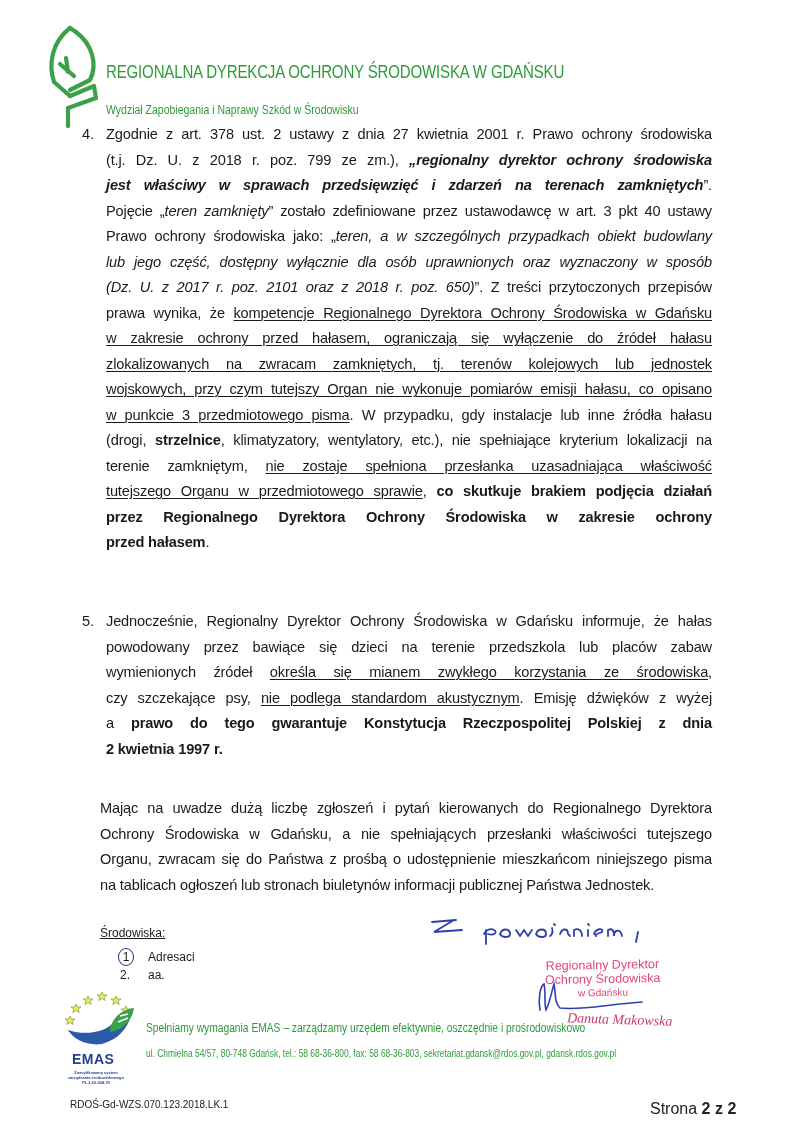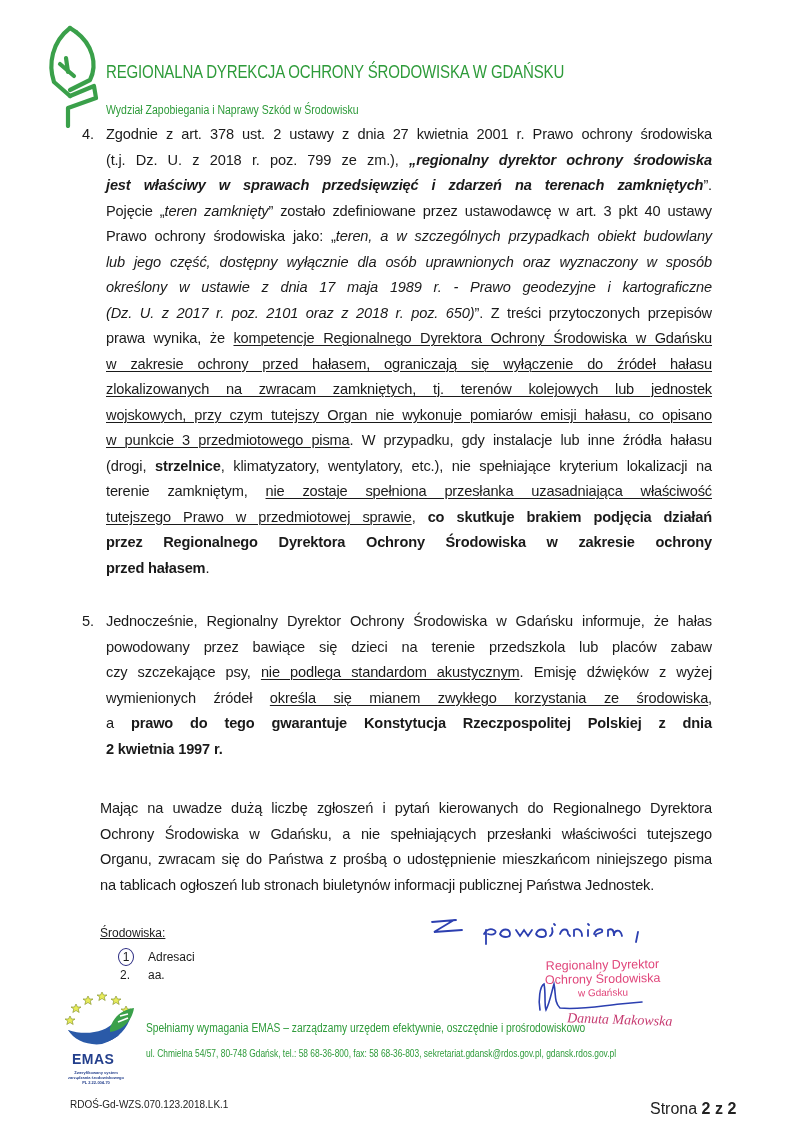--- a/index.html
+++ b/index.html
@@ -49,40 +49,39 @@
 <div class="abs header-sub">Wydział Zapobiegania i Naprawy Szkód w Środowisku</div>
 
 <div class="abs para" id="sec4" style="top:122px;">
   <span class="num">4.</span>
 <span class="ln" style="display: block; white-space: nowrap;"><span class="">Zgodnie z art. 378 ust. 2 ustawy z dnia 27 kwietnia 2001 r. Prawo ochrony środowiska</span></span>
     <span class="ln" style="display: block; white-space: nowrap;"><span class="">(t.j. Dz. U. z 2018 r. poz. 799 ze zm.), </span><span class="b i">„regionalny dyrektor ochrony środowiska</span></span>
     <span class="ln" style="display: block; white-space: nowrap;"><span class="b i">jest właściwy w sprawach przedsięwzięć i zdarzeń na terenach zamkniętych</span><span class="">”.</span></span>
     <span class="ln" style="display: block; white-space: nowrap; letter-spacing: -0.15018px;"><span class="">Pojęcie „</span><span class="i">teren zamknięty</span><span class="">” zostało zdefiniowane przez ustawodawcę w art. 3 pkt 40 ustawy</span></span>
     <span class="ln" style="display: block; white-space: nowrap; letter-spacing: -0.150186px;"><span class="">Prawo ochrony środowiska jako: „</span><span class="i">teren, a w szczególnych przypadkach obiekt budowlany</span></span>
     <span class="ln" style="display: block; white-space: nowrap;"><span class="i">lub jego część, dostępny wyłącznie dla osób uprawnionych oraz wyznaczony w sposób</span></span>
-    <span class="ln" style="display: block; white-space: nowrap;"><span class="i">określony w ustawie z dnia 17 maja 1989 r. - Prawo geodezyjne i kartograficzne</span></span>
     <span class="ln" style="display: block; white-space: nowrap;"><span class="i">(Dz. U. z 2017 r. poz. 2101 oraz z 2018 r. poz. 650)</span><span class="">”. Z treści przytoczonych przepisów</span></span>
     <span class="ln" style="display: block; white-space: nowrap;"><span class="">prawa wynika, że </span><span class="u">kompetencje Regionalnego Dyrektora Ochrony Środowiska w Gdańsku</span></span>
     <span class="ln" style="display: block; white-space: nowrap;"><span class="u">w zakresie ochrony przed hałasem, ograniczają się wyłączenie do źródeł hałasu</span></span>
     <span class="ln" style="display: block; white-space: nowrap;"><span class="u">zlokalizowanych na zwracam zamkniętych, tj. terenów kolejowych lub jednostek</span></span>
     <span class="ln" style="display: block; white-space: nowrap;"><span class="u">wojskowych, przy czym tutejszy Organ nie wykonuje pomiarów emisji hałasu, co opisano</span></span>
     <span class="ln" style="display: block; white-space: nowrap;"><span class="u">w punkcie 3 przedmiotowego pisma</span><span class="">. W przypadku, gdy instalacje lub inne źródła hałasu</span></span>
     <span class="ln" style="display: block; white-space: nowrap;"><span class="">(drogi, </span><span class="b">strzelnice</span><span class="">, klimatyzatory, wentylatory, etc.), nie spełniające kryterium lokalizacji na</span></span>
     <span class="ln" style="display: block; white-space: nowrap;"><span class="">terenie zamkniętym, </span><span class="u">nie zostaje spełniona przesłanka uzasadniająca właściwość</span></span>
-    <span class="ln" style="display: block; white-space: nowrap; letter-spacing: -0.150198px;"><span class="u">tutejszego Prawo w przedmiotowej sprawie</span><span class="">, </span><span class="b">co skutkuje brakiem podjęcia działań</span></span>
+    <span class="ln" style="display: block; white-space: nowrap; letter-spacing: -0.150198px;"><span class="u">tutejszego Organu w przedmiotowego sprawie</span><span class="">, </span><span class="b">co skutkuje brakiem podjęcia działań</span></span>
     <span class="ln" style="display: block; white-space: nowrap;"><span class="b">przez Regionalnego Dyrektora Ochrony Środowiska w zakresie ochrony</span></span>
     <span class="ln last"><span class="b">przed hałasem</span><span class="">.</span></span>
   </div>
 
 <div class="abs para" id="sec5" style="top:609px;">
   <span class="num">5.</span>
 <span class="ln" style="display: block; white-space: nowrap;"><span class="">Jednocześnie, Regionalny Dyrektor Ochrony Środowiska w Gdańsku informuje, że hałas</span></span>
     <span class="ln" style="display: block; white-space: nowrap;"><span class="">powodowany przez bawiące się dzieci na terenie przedszkola lub placów zabaw</span></span>
+    <span class="ln" style="display: block; white-space: nowrap;"><span class="">wymienionych źródeł </span><span class="u">określa się mianem zwykłego korzystania ze środowiska</span><span class="">,</span></span>
     <span class="ln" style="display: block; white-space: nowrap;"><span class="">czy szczekające psy, </span><span class="u">nie podlega standardom akustycznym</span><span class="">. Emisję dźwięków z wyżej</span></span>
-    <span class="ln" style="display: block; white-space: nowrap;"><span class="">wymienionych źródeł </span><span class="u">określa się mianem zwykłego korzystania ze środowiska</span><span class="">,</span></span>
     <span class="ln" style="display: block; white-space: nowrap;"><span class="">a </span><span class="b">prawo do tego gwarantuje Konstytucja Rzeczpospolitej Polskiej z dnia</span></span>
     <span class="ln last"><span class="b">2 kwietnia 1997 r.</span></span>
   </div>
 
 <div class="abs para" id="closing" style="top:796px;left:100px;width:612px;">
     <span class="ln" style="display: block; white-space: nowrap;"><span class="">Mając na uwadze dużą liczbę zgłoszeń i pytań kierowanych do Regionalnego Dyrektora</span></span>
     <span class="ln" style="display: block; white-space: nowrap;"><span class="">Ochrony Środowiska w Gdańsku, a nie spełniających przesłanki właściwości tutejszego</span></span>
     <span class="ln" style="display: block; white-space: nowrap;"><span class="">Organu, zwracam się do Państwa z prośbą o udostępnienie mieszkańcom niniejszego pisma</span></span>
     <span class="ln last"><span class="">na tablicach ogłoszeń lub stronach biuletynów informacji publicznej Państwa Jednostek.</span></span>
   </div>

